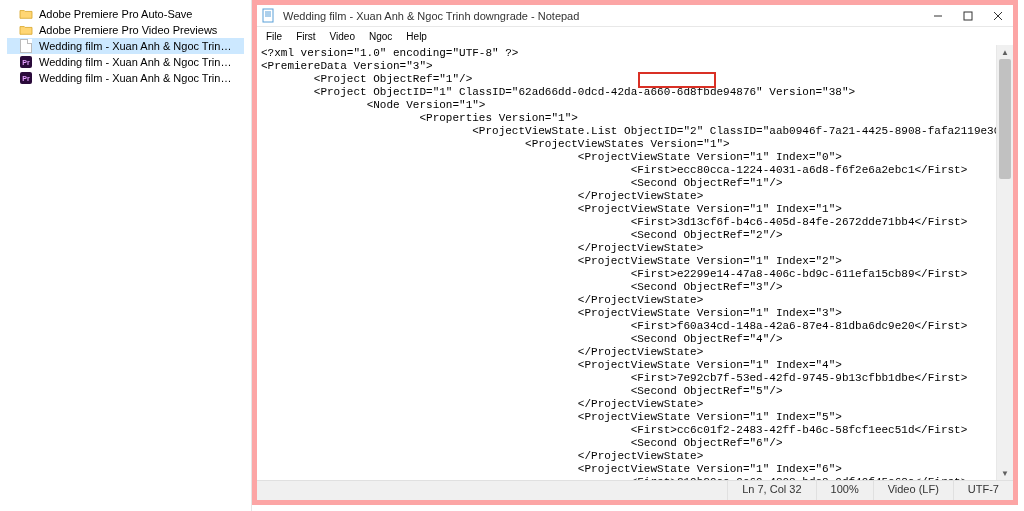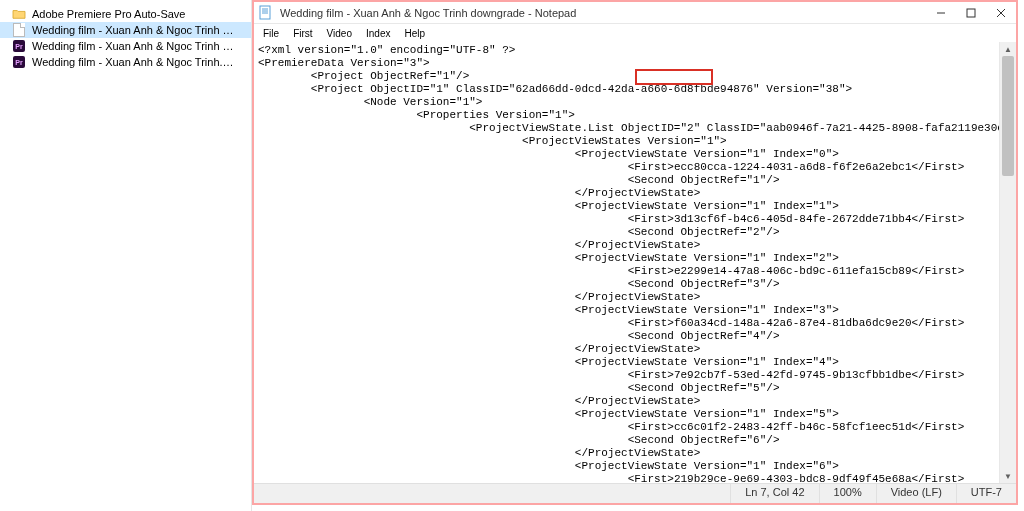--- a/index.html
+++ b/index.html
@@ -1,31 +1,31 @@
 <!DOCTYPE html>
 <html><head>
 <meta charset="utf-8">
 <style>
   * { margin: 0; padding: 0; box-sizing: border-box; }
   body { font-family: "Segoe UI", Tahoma, sans-serif; font-size: 11px; background: #fff; width: 1024px; height: 511px; overflow: hidden; position: relative; }
   
   .explorer-col { position: absolute; left: 0; top: 0; width: 252px; height: 511px; border-right: 1px solid #e5e5e5; }
   .explorer-header { padding: 4px 12px; border-bottom: 1px solid #e8e8e8; color: #4a6a88; }
   .explorer-header .chev { float: right; color: #999; font-size: 9px; }
-  .file-list { padding: 6px 0; }
+  .file-list { padding: 6px 7px; }
   .file-row { display: flex; align-items: center; padding: 1px 12px; gap: 6px; cursor: default; }
   .file-row.selected { background: #cce8ff; }
   .file-row .icon { width: 14px; height: 14px; flex-shrink: 0; display: flex; align-items: center; justify-content: center; }
   .file-row .label { white-space: nowrap; overflow: hidden; text-overflow: ellipsis; }
   .folder-icon svg { width: 14px; height: 12px; }
   .prproj-icon { width: 12px; height: 12px; background: #2a0a3a; border-radius: 2px; display: flex; align-items: center; justify-content: center; color: #e6a0ff; font-size: 7px; font-weight: bold; }
   .generic-icon { width: 12px; height: 14px; background: #fff; border: 1px solid #bbb; position: relative; }
   .generic-icon::after { content: ""; position: absolute; top: -1px; right: -1px; width: 4px; height: 4px; background: #fff; border-left: 1px solid #bbb; border-bottom: 1px solid #bbb; }
   
-  .notepad { position: absolute; left: 252px; top: 0; right: 6px; bottom: 6px; border: 2px solid #fca5a5; background: #fff; display: flex; flex-direction: column; }
+  .notepad { position: absolute; left: 252px; top: 0; right: 6px; bottom: 6px; border: 5px solid #fca5a5; background: #fff; display: flex; flex-direction: column; }
   .titlebar { height: 22px; display: flex; align-items: center; background: #fff; border-bottom: 1px solid #e8e8e8; }
   .titlebar .app-icon { width: 16px; height: 16px; margin: 0 6px 0 4px; }
   .titlebar .title { flex: 1; font-size: 11px; color: #333; }
   .titlebar .win-btn { width: 30px; height: 22px; display: flex; align-items: center; justify-content: center; color: #333; }
   
   .menubar { height: 18px; display: flex; align-items: center; padding: 0 2px; font-size: 10px; }
   .menubar .menu-item { padding: 1px 7px; }
   
   .editor-wrap { flex: 1; position: relative; overflow: hidden; }
   .editor { font-family: Consolas, "Courier New", monospace; font-size: 11px; line-height: 13px; padding: 2px 4px; white-space: pre; color: #000; overflow: auto; position: absolute; inset: 0; }
@@ -46,20 +46,28 @@
 
 <div class="explorer-col">
   <div class="file-list" id="file-list">
       <div class="file-row">
         <span class="icon folder-icon">
           <svg viewBox="0 0 16 14">
             <path d="M1 3 L1 12 L15 12 L15 4 L7 4 L6 3 Z" fill="#ffd674" stroke="#d9a830"></path>
           </svg>
         </span>
         <span class="label">Adobe Premiere Pro Auto-Save</span>
+      </div>
+      <div class="file-row">
+        <span class="icon folder-icon">
+          <svg viewBox="0 0 16 14">
+            <path d="M1 3 L1 12 L15 12 L15 4 L7 4 L6 3 Z" fill="#ffd674" stroke="#d9a830"></path>
+          </svg>
+        </span>
+        <span class="label">Adobe Premiere Pro Video Previews</span>
       </div>
       <div class="file-row selected">
         <span class="icon">
           <span class="generic-icon"></span>
         </span>
         <span class="label">Wedding film - Xuan Anh &amp; Ngoc Trinh downgrade</span>
       </div>
       <div class="file-row">
         <span class="icon">
           <span class="prproj-icon">Pr</span>
@@ -100,21 +108,21 @@
         <svg width="10" height="10">
           <line x1="1" y1="1" x2="9" y2="9" stroke="currentColor"></line>
           <line x1="9" y1="1" x2="1" y2="9" stroke="currentColor"></line>
         </svg>
       </div>
   </div>
   <div class="menubar" id="menubar">
       <span class="menu-item">File</span>
       <span class="menu-item">First</span>
       <span class="menu-item">Video</span>
-      <span class="menu-item">Index</span>
+      <span class="menu-item">Ngoc</span>
       <span class="menu-item">Help</span>
     </div>
   <div class="editor-wrap">
     <pre class="editor" id="editor">&lt;?xml version="1.0" encoding="UTF-8" ?&gt;
 &lt;PremiereData Version="3"&gt;
 	&lt;Project ObjectRef="1"/&gt;
 	&lt;Project ObjectID="1" ClassID="62ad66dd-0dcd-42da-a660-6d8fbde94876" Version="38"&gt;
 		&lt;Node Version="1"&gt;
 			&lt;Properties Version="1"&gt;
 				&lt;ProjectViewState.List ObjectID="2" ClassID="aab0946f-7a21-4425-8908-fafa2119e30e" Version="3"&gt;
@@ -151,18 +159,18 @@
 							&lt;First&gt;0461b891-9ceb-434a-88a9-a1c468d45ed8&lt;/First&gt;</pre>
     <div class="scroll-v">
       <div class="arrow up">▲</div>
       <div class="thumb"></div>
       <div class="arrow down">▼</div>
     </div>
     <div class="highlight-box" id="highlight-box" style="left: 381px; top: 27px; width: 78px; height: 16px;"></div>
   </div>
   <div class="statusbar">
     <div class="spacer"></div>
-    <div class="cell">Ln 7, Col 42</div>
+    <div class="cell">Ln 7, Col 32</div>
     <div class="cell">100%</div>
     <div class="cell">Video (LF)</div>
     <div class="cell">UTF-7</div>
   </div>
 </div>
 
 </body></html>

